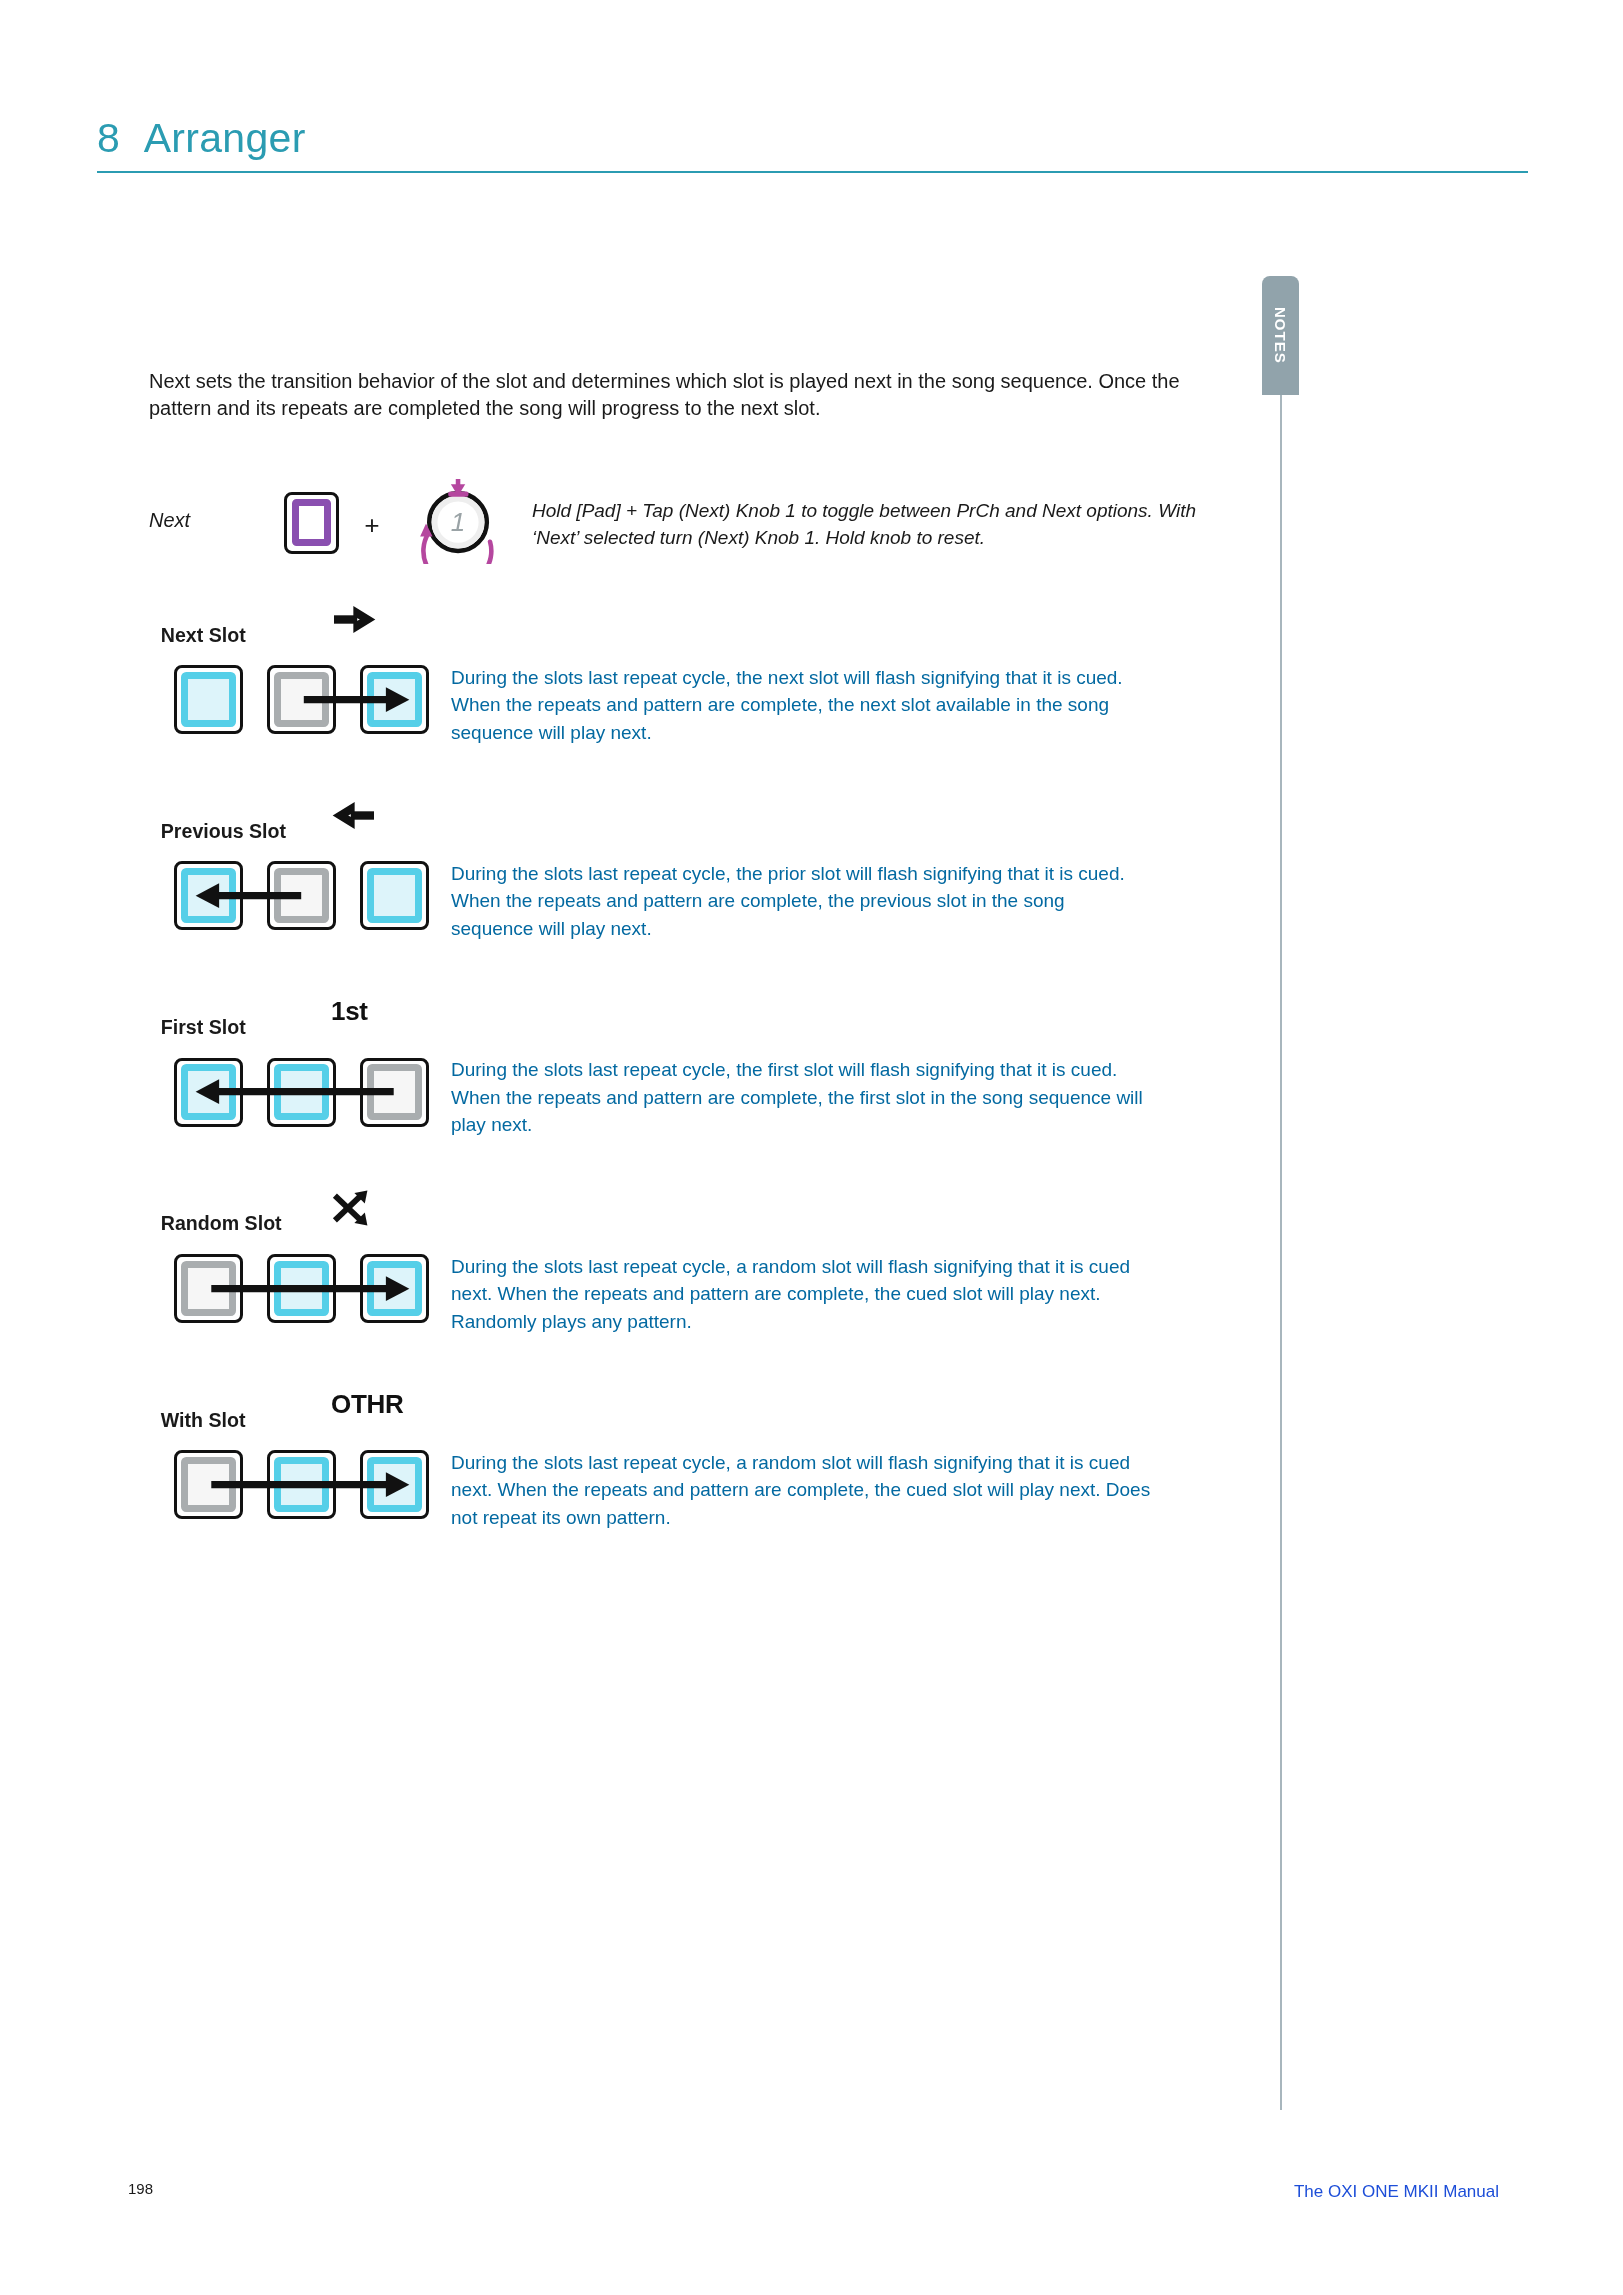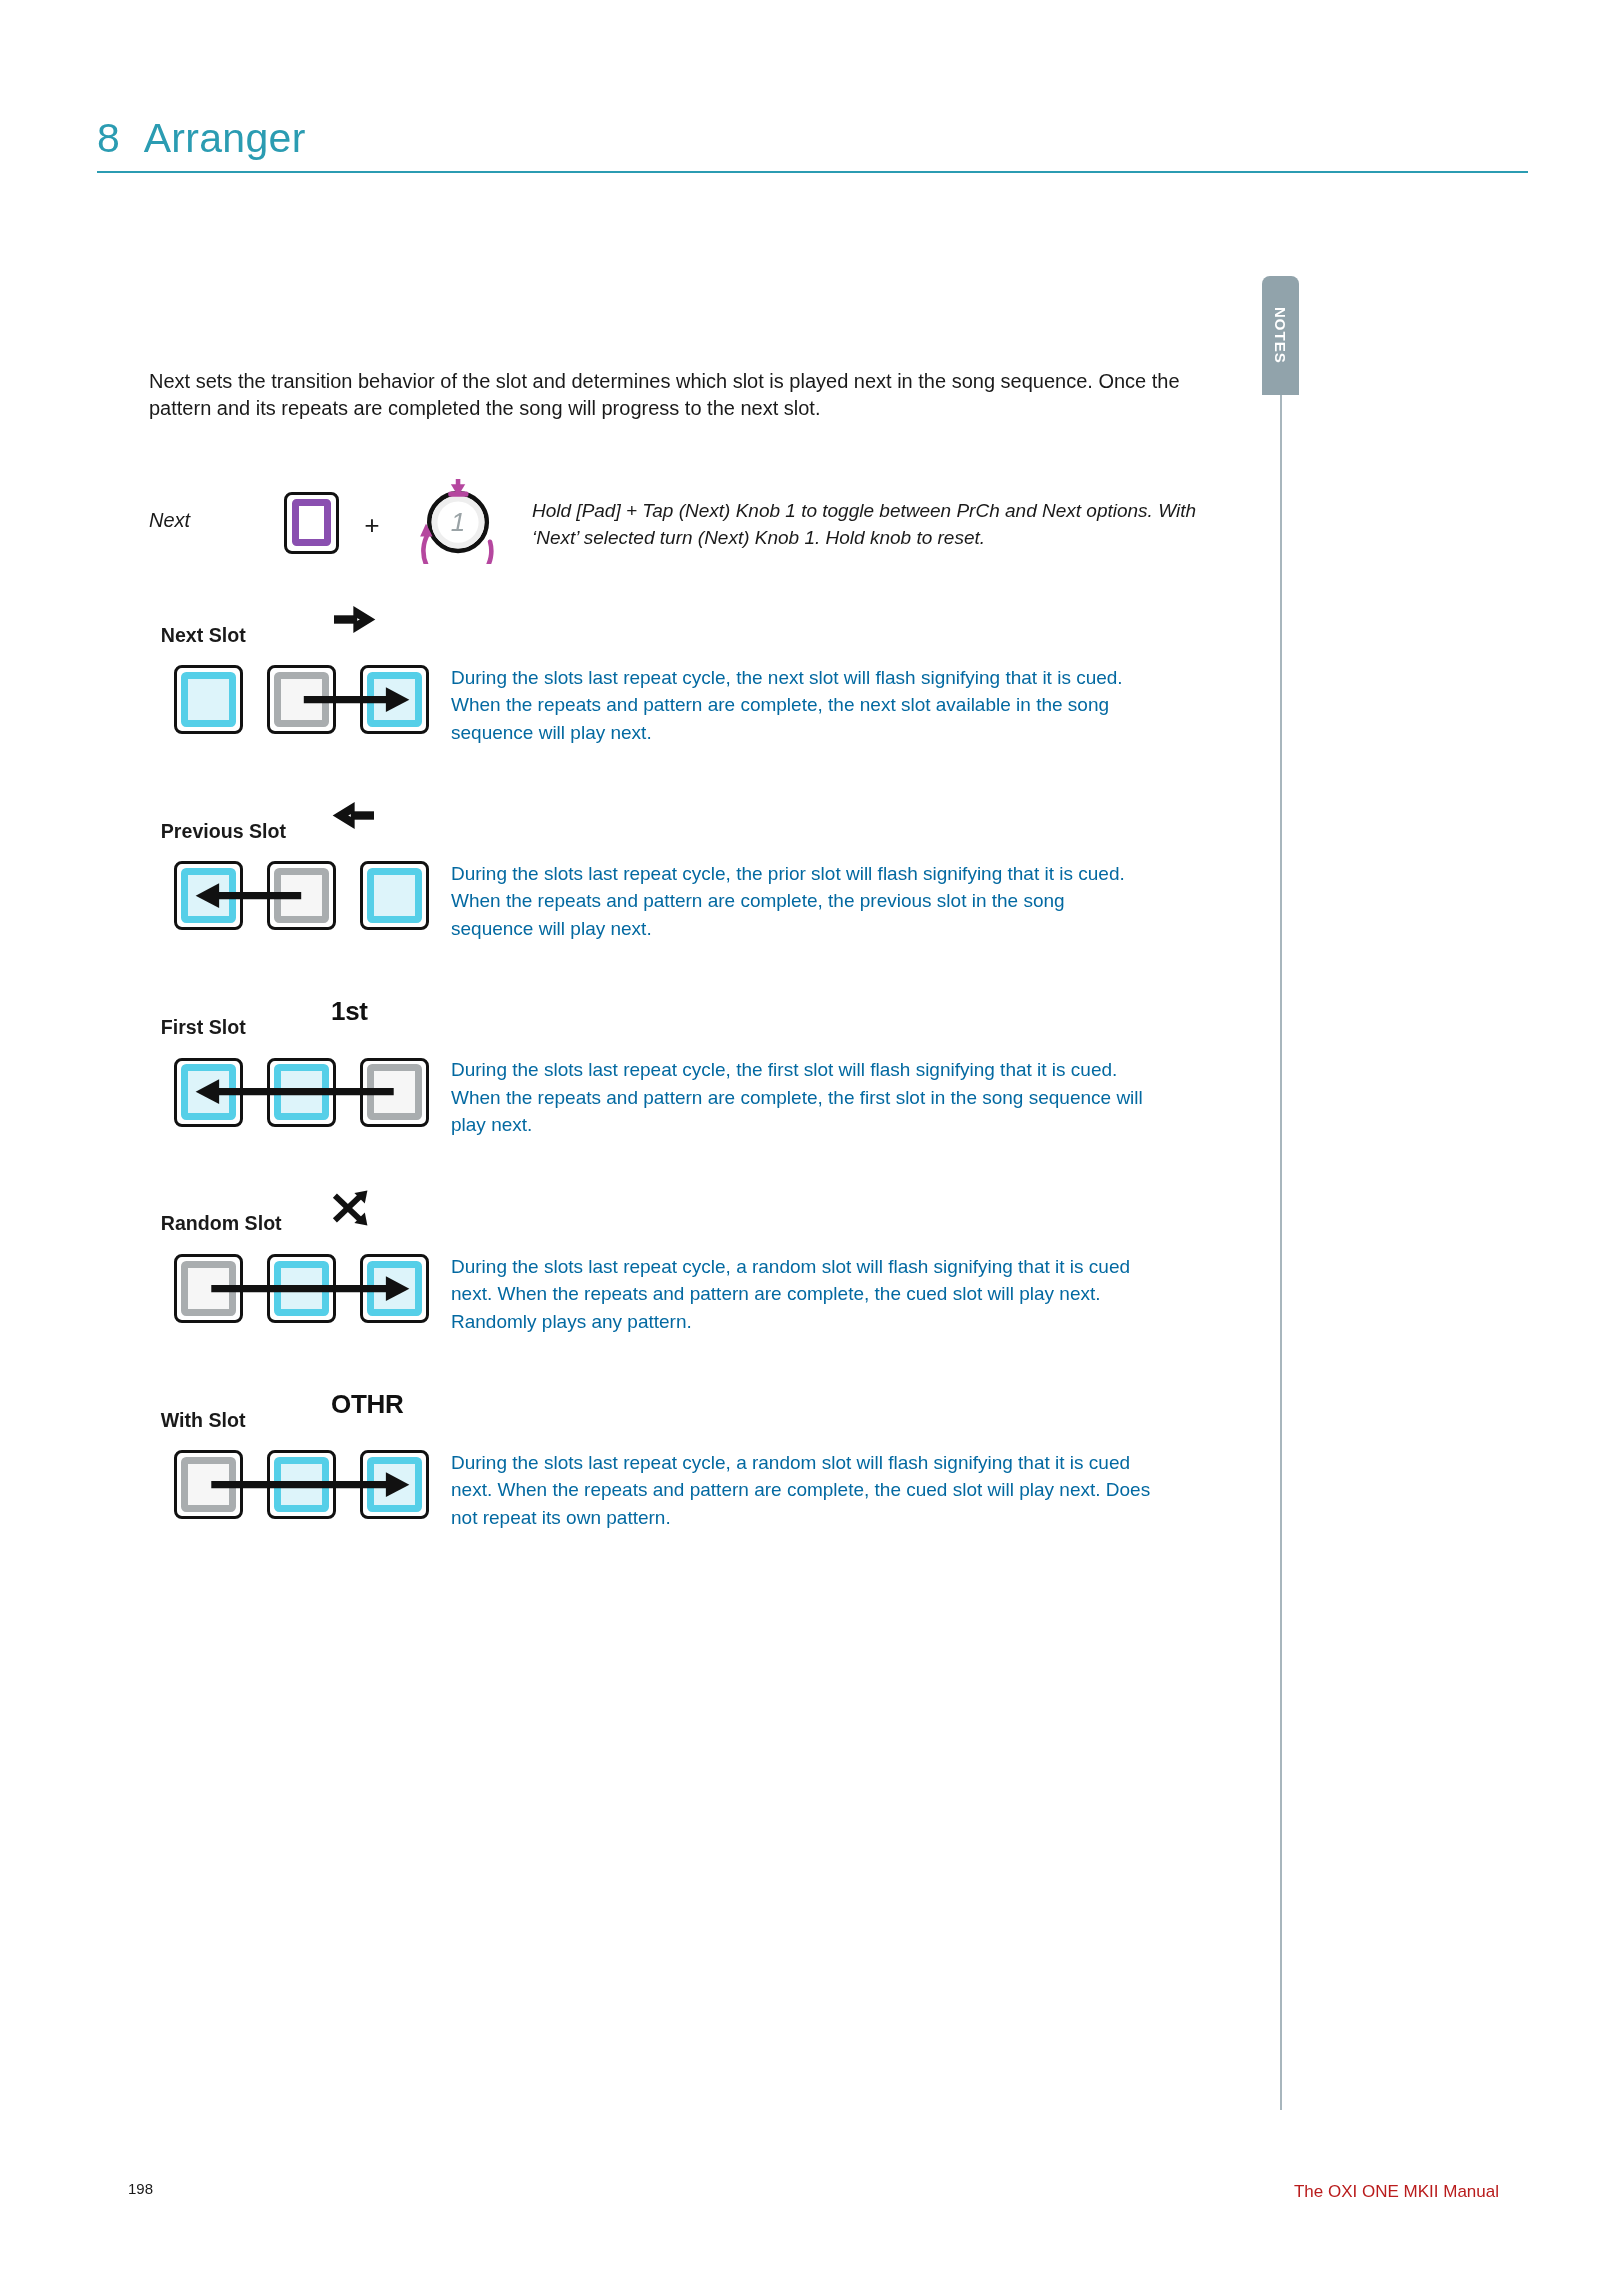--- a/index.html
+++ b/index.html
@@ -246,21 +246,21 @@
     left: 128px;
     top: 2180px;
     font-size: 15px;
     color: #1a1a1a;
   }
   .footer-manual {
     position: absolute;
     right: 124px;
     top: 2182px;
     font-size: 17px;
-    color: #b91c1c;
+    color: #1d4ed8;
   }
 </style>
 </head>
 <body>
 
 <div class="page">
 
   <div class="chapter-header">
     <div class="chapter-line">
       <span class="chapter-num">8</span>

